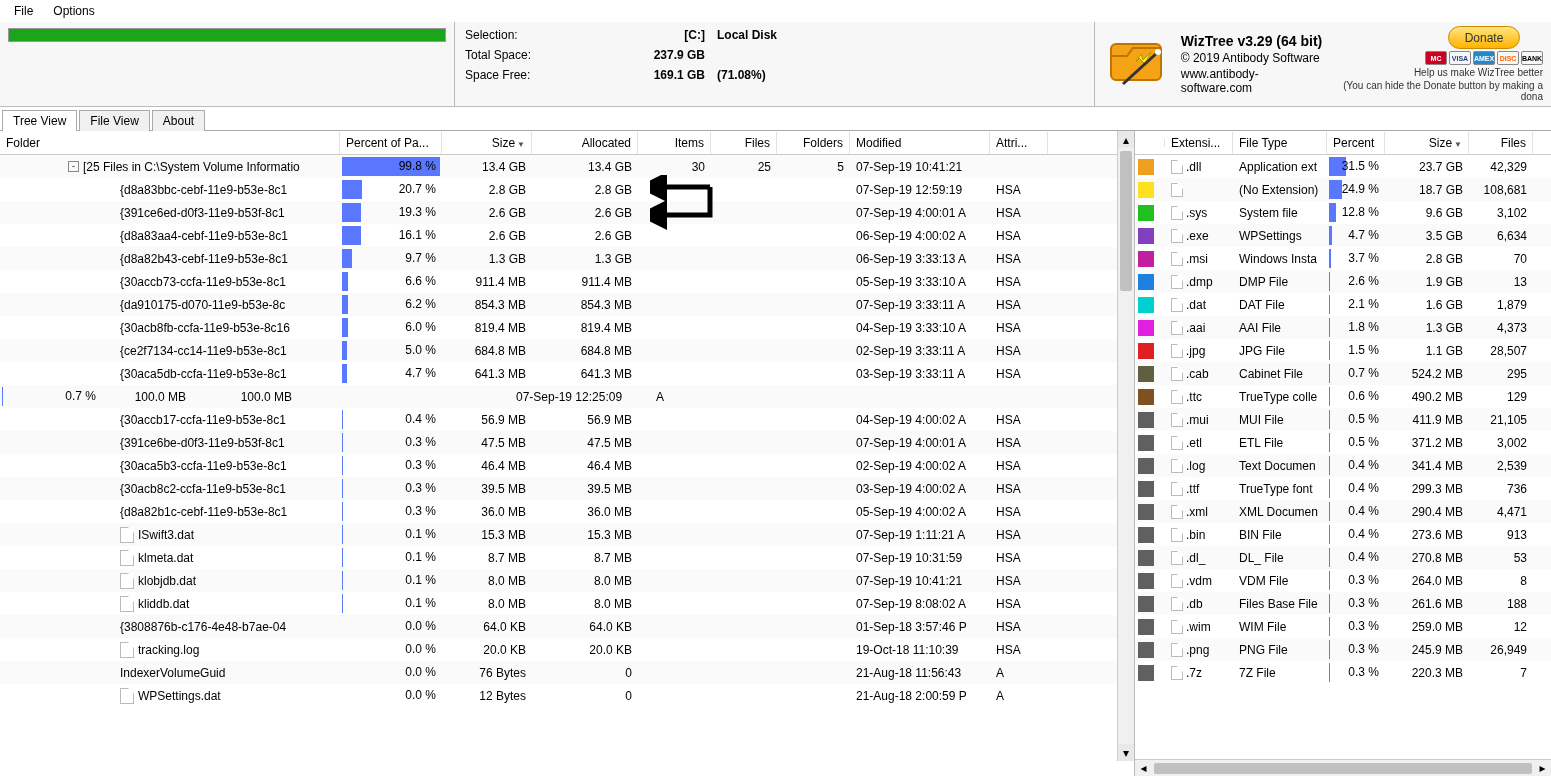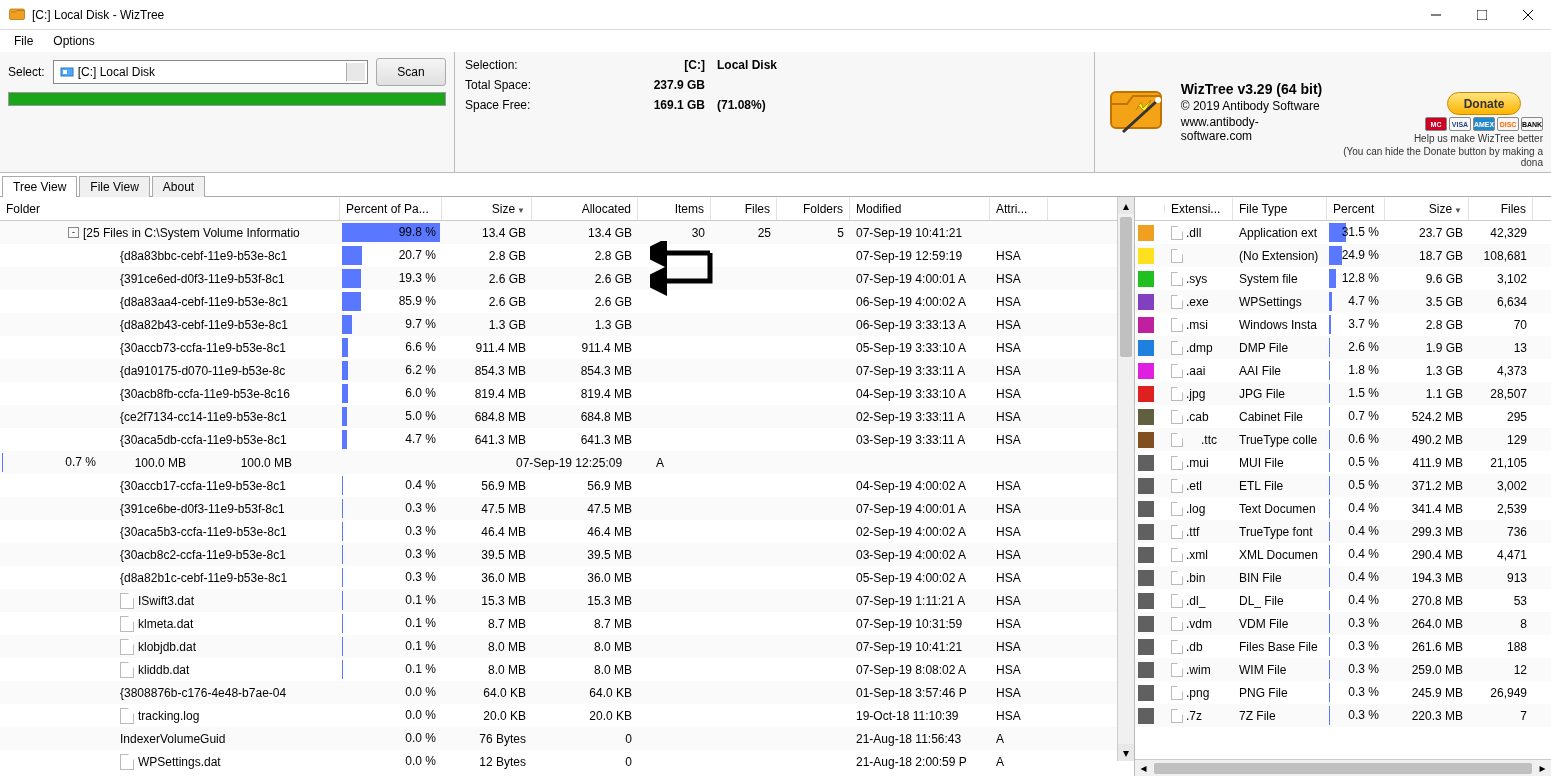--- a/index.html
+++ b/index.html
@@ -28,21 +28,21 @@
   .stats-panel { padding: 6px 10px; display: flex; flex-direction: column; gap: 6px; border-right: 1px solid #bbb; width: 640px; }
   .stat-row { display: flex; }
   .stat-label { width: 150px; }
   .stat-val1 { width: 90px; text-align: right; font-weight: bold; }
   .stat-val2 { width: 90px; text-align: left; font-weight: bold; padding-left: 12px; }
   .about-panel { flex: 1; display: flex; align-items: center; justify-content: space-between; padding: 4px 8px; }
   .about-left { display: flex; align-items: center; gap: 10px; }
   .about-text { display: flex; flex-direction: column; gap: 2px; }
   .about-text .v { font-weight: bold; font-size: 14px; }
   .donate-col { display: flex; flex-direction: column; align-items: center; gap: 2px; }
-  .donate-btn { background: linear-gradient(#ffe57f,#ffb300); border: 1px solid #c98a00; border-radius: 12px; padding: 3px 16px; font-weight: bold; color: #333; font-size: 13px; margin-top: 36px; }
+  .donate-btn { background: linear-gradient(#ffe57f,#ffb300); border: 1px solid #c98a00; border-radius: 12px; padding: 3px 16px; font-weight: normal; color: #333; font-size: 13px; }
   .cards { display: flex; gap: 2px; }
   .card { width: 22px; height: 14px; border: 1px solid #888; border-radius: 2px; display:flex; align-items:center; justify-content:center; font-size:7px; font-weight:bold; }
   .donate-note { font-size: 10px; color: #333; text-align: right; }
   
   .tabs-row { display: flex; align-items: flex-end; background: #fff; border-bottom: 1px solid #aaa; height: 24px; padding-left: 2px; }
   .tab { padding: 3px 10px; border: 1px solid #aaa; border-bottom: none; background: #f0f0f0; margin-right: 2px; position: relative; top: 1px; }
   .tab.active { background: #fff; }
   
   .main-split { flex: 1; display: flex; overflow: hidden; }
   .left-pane { width: 1135px; display: flex; flex-direction: column; border-right: 1px solid #bbb; position: relative; }
@@ -75,69 +75,28 @@
   .sb-harrow { width: 17px; display:flex; align-items:center; justify-content:center; }
   .sb-hthumb { flex:1; margin:2px; height:11px; background:#c0c0c0; border-radius:2px; }
   
   .annot-arrows { position: absolute; left: 650px; top: 20px; pointer-events: none; }
 </style>
 </head>
 <body>
 
 <div class="window">
 
-  <div class="titlebar">
-    <svg class="app-icon" viewBox="0 0 24 24">
-        <rect x="2" y="4" width="20" height="14" rx="2" fill="#f0a020" stroke="#b07010"></rect>
-        <path d="M4 8 L10 8 L12 6 L22 6" stroke="#b07010" fill="none"></path>
-      </svg>
-    <div class="title">[C:] Local Disk  -  WizTree</div>
-    <div class="win-controls">
-      <div class="win-btn">
-          <svg width="10" height="10">
-            <line x1="0" y1="5" x2="10" y2="5" stroke="#000"></line>
-          </svg>
-        </div>
-      <div class="win-btn">
-          <svg width="10" height="10">
-            <rect x="0" y="0" width="10" height="10" fill="none" stroke="#000"></rect>
-          </svg>
-        </div>
-      <div class="win-btn">
-          <svg width="10" height="10">
-            <line x1="0" y1="0" x2="10" y2="10" stroke="#000"></line>
-            <line x1="10" y1="0" x2="0" y2="10" stroke="#000"></line>
-          </svg>
-        </div>
-    </div>
-  </div>
 
   <div class="menubar">
     <span>File</span>
     <span>Options</span>
   </div>
 
   <div class="toolbar-row">
     <div class="scan-panel">
-      <div class="scan-top">
-        <span>Select:</span>
-        <div class="drive-select">
-          <svg width="14" height="14" style="margin-right:4px">
-              <rect x="1" y="3" width="12" height="8" fill="#4da6ff" stroke="#2a7abf"></rect>
-              <rect x="3" y="5" width="4" height="4" fill="#fff"></rect>
-            </svg>
-          <span>[C:] Local Disk</span>
-          <svg class="chev" width="8" height="6">
-              <polygon points="0,0 8,0 4,6" fill="#555"></polygon>
-            </svg>
-        </div>
-        <div class="scan-btn">
-            <span>Scan</span>
-          </div>
-      </div>
       <div class="progress">
           <div class="progress-fill"></div>
         </div>
     </div>
     <div class="stats-panel">
       <div class="stat-row">
           <span class="stat-label">Selection:</span>
           <span class="stat-val1">[C:]</span>
           <span class="stat-val2">Local Disk</span>
         </div>
@@ -272,21 +231,21 @@
             <div class="cell" style="width:58px">HSA</div>
           </div>
           <div class="row">
             <div class="cell name-cell" style="width:340px">
               <span class="tree-indent" style="width:110px"></span>
               <span>{d8a83aa4-cebf-11e9-b53e-8c1</span>
             </div>
             <div class="cell" style="width:102px;padding:2px">
               <div class="pct-cell">
                 <div class="pct-bar" style="width:19.1%"></div>
-                <span class="pct-text">85.9 %</span>
+                <span class="pct-text">16.1 %</span>
               </div>
             </div>
             <div class="cell r" style="width:90px">2.6 GB</div>
             <div class="cell r" style="width:106px">2.6 GB</div>
             <div class="cell r" style="width:73px"></div>
             <div class="cell r" style="width:66px"></div>
             <div class="cell r" style="width:73px"></div>
             <div class="cell" style="width:140px">06-Sep-19 4:00:02 A</div>
             <div class="cell" style="width:58px">HSA</div>
           </div>
@@ -793,20 +752,38 @@
               <div class="pct-cell">
                 <div class="pct-bar" style="width:2.6%"></div>
                 <span class="pct-text">2.6 %</span>
               </div>
             </div>
             <div class="cell r" style="width:84px">1.9 GB</div>
             <div class="cell r" style="width:64px">13</div>
           </div>
           <div class="row">
             <div class="cell" style="width:30px;padding:3px">
+              <div class="color-box" style="background:#00d0d0"></div>
+            </div>
+            <div class="cell" style="width:68px;display:flex;align-items:center;gap:3px">
+              <span class="file-icon" style="width:12px;height:14px"></span>
+              <span>.dat</span>
+            </div>
+            <div class="cell" style="width:94px">DAT File</div>
+            <div class="cell" style="width:58px;padding:2px">
+              <div class="pct-cell">
+                <div class="pct-bar" style="width:2.1%"></div>
+                <span class="pct-text">2.1 %</span>
+              </div>
+            </div>
+            <div class="cell r" style="width:84px">1.6 GB</div>
+            <div class="cell r" style="width:64px">1,879</div>
+          </div>
+          <div class="row">
+            <div class="cell" style="width:30px;padding:3px">
               <div class="color-box" style="background:#e020e0"></div>
             </div>
             <div class="cell" style="width:68px;display:flex;align-items:center;gap:3px">
               <span class="file-icon" style="width:12px;height:14px"></span>
               <span>.aai</span>
             </div>
             <div class="cell" style="width:94px">AAI File</div>
             <div class="cell" style="width:58px;padding:2px">
               <div class="pct-cell">
                 <div class="pct-bar" style="width:1.8%"></div>
@@ -849,21 +826,21 @@
                 <span class="pct-text">0.7 %</span>
               </div>
             </div>
             <div class="cell r" style="width:84px">524.2 MB</div>
             <div class="cell r" style="width:64px">295</div>
           </div>
           <div class="row">
             <div class="cell" style="width:30px;padding:3px">
               <div class="color-box" style="background:#805020"></div>
             </div>
-            <div class="cell" style="width:68px;display:flex;align-items:center;gap:18px">
+            <div class="cell" style="width:68px;display:flex;align-items:center;gap:3px">
               <span class="file-icon" style="width:12px;height:14px"></span>
               <span>.ttc</span>
             </div>
             <div class="cell" style="width:94px">TrueType colle</div>
             <div class="cell" style="width:58px;padding:2px">
               <div class="pct-cell">
                 <div class="pct-bar" style="width:0.6%"></div>
                 <span class="pct-text">0.6 %</span>
               </div>
             </div>
@@ -968,21 +945,21 @@
               <span class="file-icon" style="width:12px;height:14px"></span>
               <span>.bin</span>
             </div>
             <div class="cell" style="width:94px">BIN File</div>
             <div class="cell" style="width:58px;padding:2px">
               <div class="pct-cell">
                 <div class="pct-bar" style="width:0.4%"></div>
                 <span class="pct-text">0.4 %</span>
               </div>
             </div>
-            <div class="cell r" style="width:84px">194.3 MB</div>
+            <div class="cell r" style="width:84px">273.6 MB</div>
             <div class="cell r" style="width:64px">913</div>
           </div>
           <div class="row">
             <div class="cell" style="width:30px;padding:3px">
               <div class="color-box" style="background:#606060"></div>
             </div>
             <div class="cell" style="width:68px;display:flex;align-items:center;gap:3px">
               <span class="file-icon" style="width:12px;height:14px"></span>
               <span>.dl_</span>
             </div>

